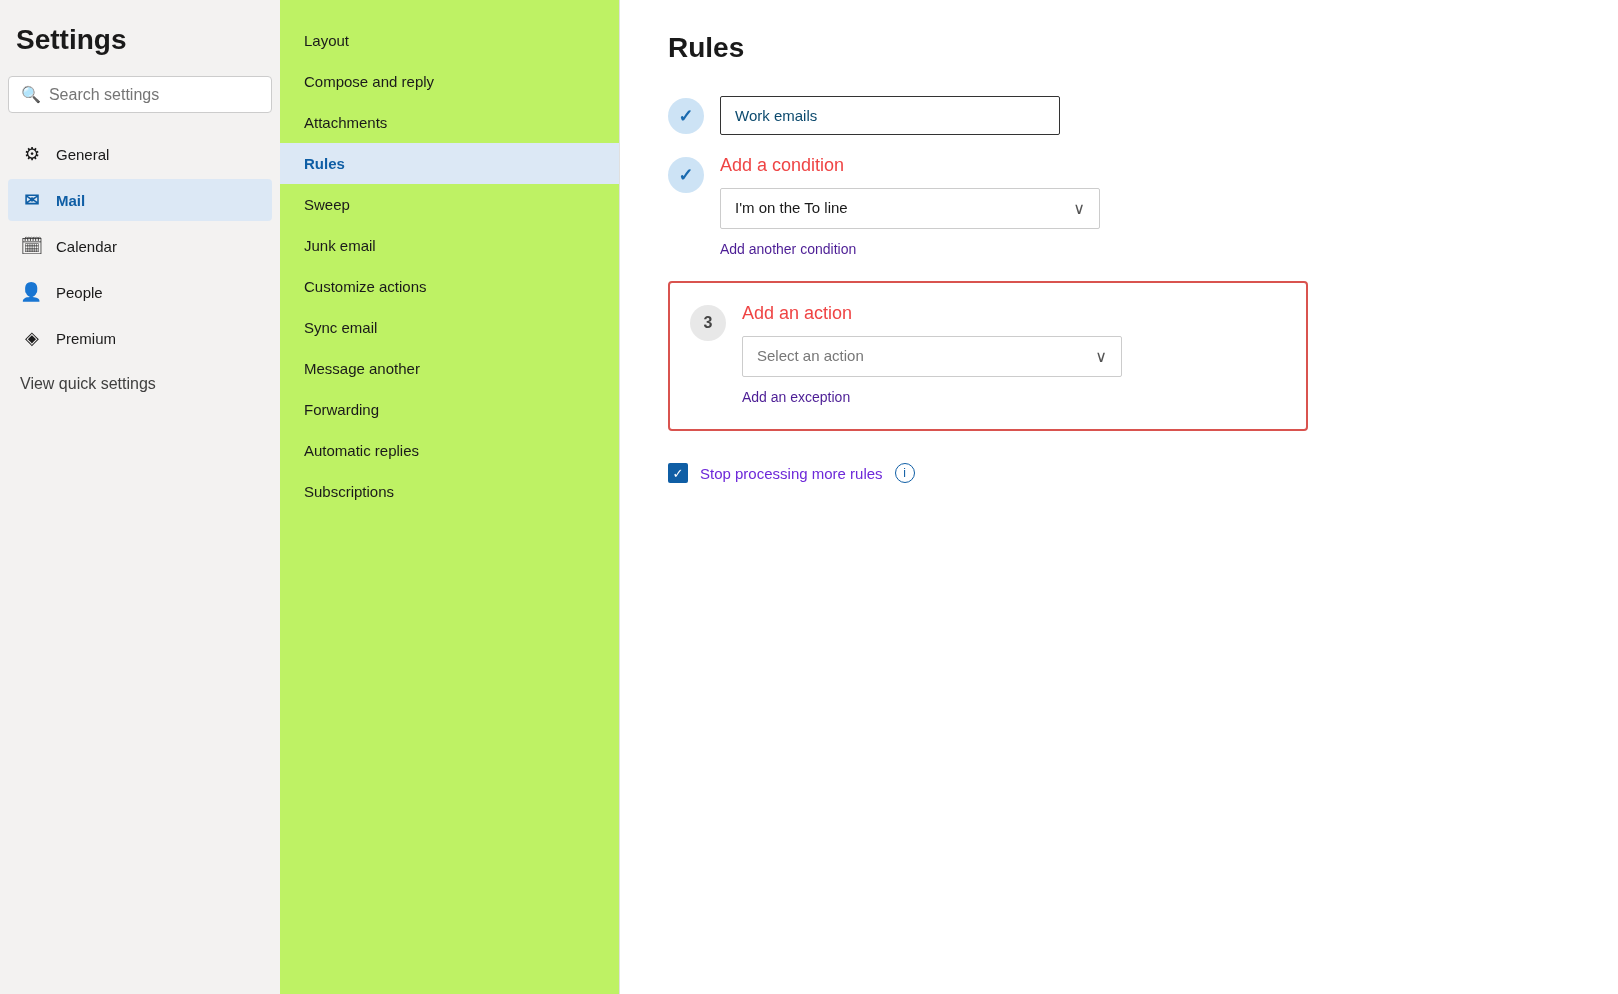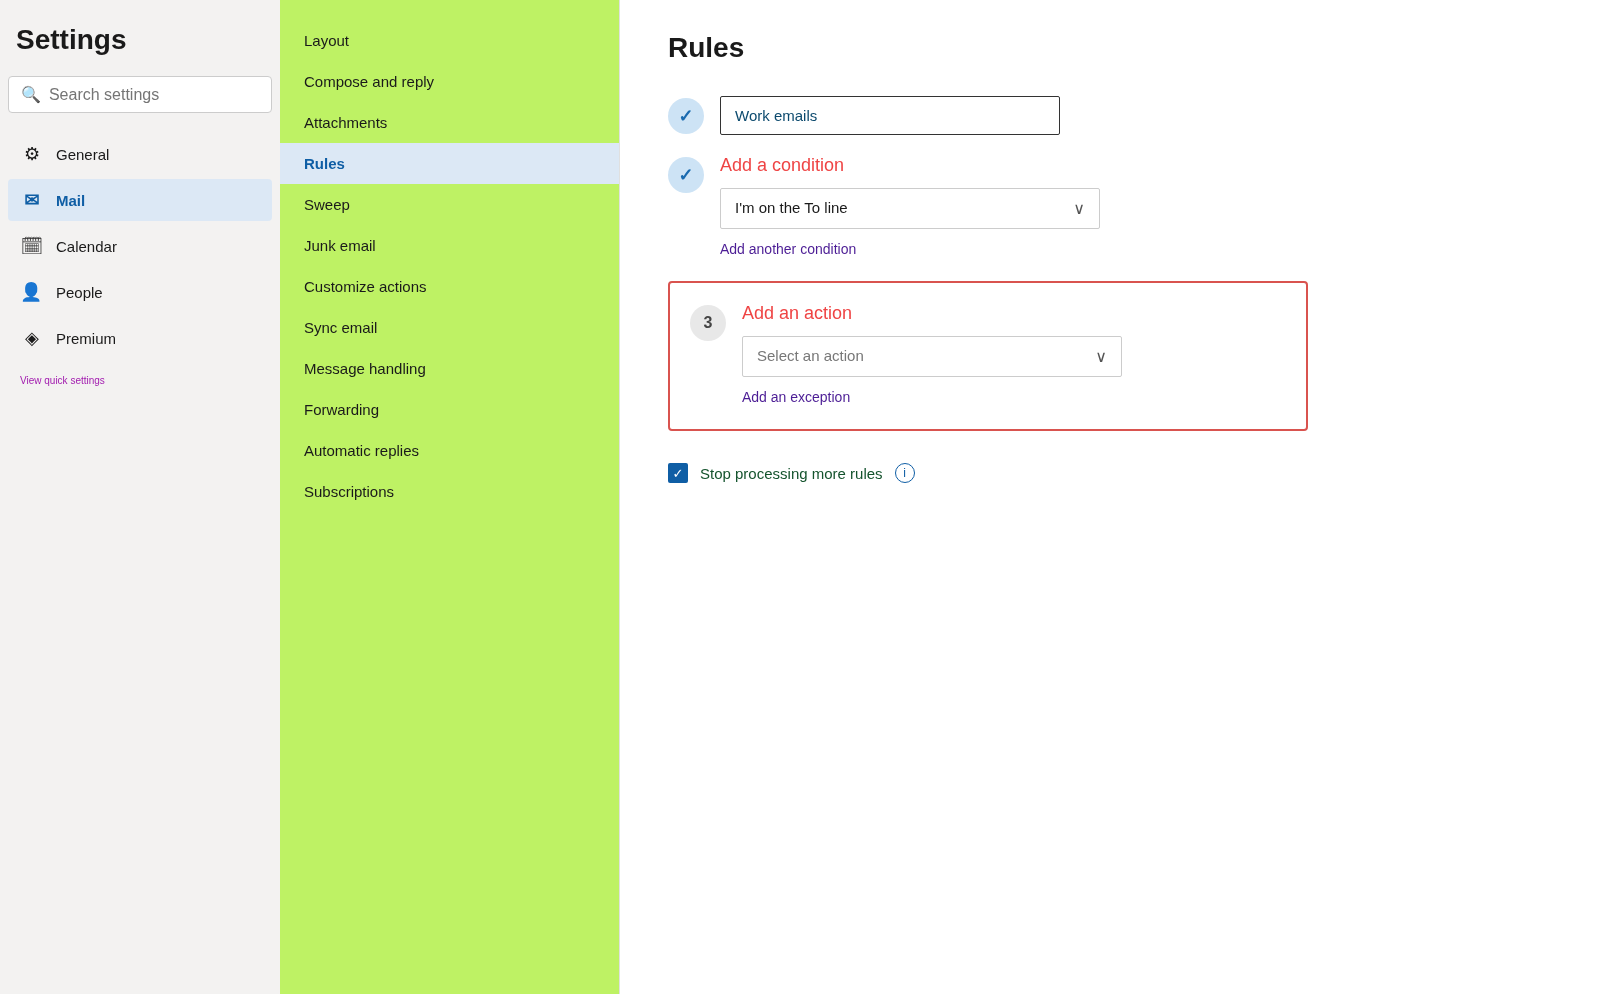--- a/index.html
+++ b/index.html
@@ -67,22 +67,22 @@
       color: #0f5ea5;
       font-weight: 600;
     }
     .nav-icon {
       font-size: 18px;
       width: 24px;
       text-align: center;
       flex-shrink: 0;
     }
     .view-quick {
-      color: #a21caf;
-      font-size: 10px;
+      color: #404040;
+      font-size: 16px;
       padding: 8px 12px;
       cursor: pointer;
       margin-top: 4px;
     }
 
     
     .middle-col {
       width: 340px;
       background: #bef264;
       border-right: 1px solid #e0e0e0;
@@ -230,21 +230,21 @@
       justify-content: center;
       flex-shrink: 0;
       cursor: pointer;
     }
     .checkbox-blue-check {
       color: white;
       font-size: 13px;
     }
     .stop-label {
       font-size: 15px;
-      color: #14532d;
+      color: #6d28d9;
     }
     .info-icon {
       width: 20px;
       height: 20px;
       border: 1.5px solid #0f5ea5;
       border-radius: 50%;
       display: flex;
       align-items: center;
       justify-content: center;
       font-size: 12px;
@@ -294,21 +294,21 @@
 
 <div class="middle-col">
   <div class="middle-item">Layout</div>
   <div class="middle-item">Compose and reply</div>
   <div class="middle-item">Attachments</div>
   <div class="middle-item active">Rules</div>
   <div class="middle-item">Sweep</div>
   <div class="middle-item">Junk email</div>
   <div class="middle-item">Customize actions</div>
   <div class="middle-item">Sync email</div>
-  <div class="middle-item">Message handling</div>
+  <div class="middle-item">Message another</div>
   <div class="middle-item">Forwarding</div>
   <div class="middle-item">Automatic replies</div>
   <div class="middle-item">Subscriptions</div>
 </div>
 
 <div class="main-content">
   <div class="page-title">Rules</div>
 
   <div class="rule-form">
 

